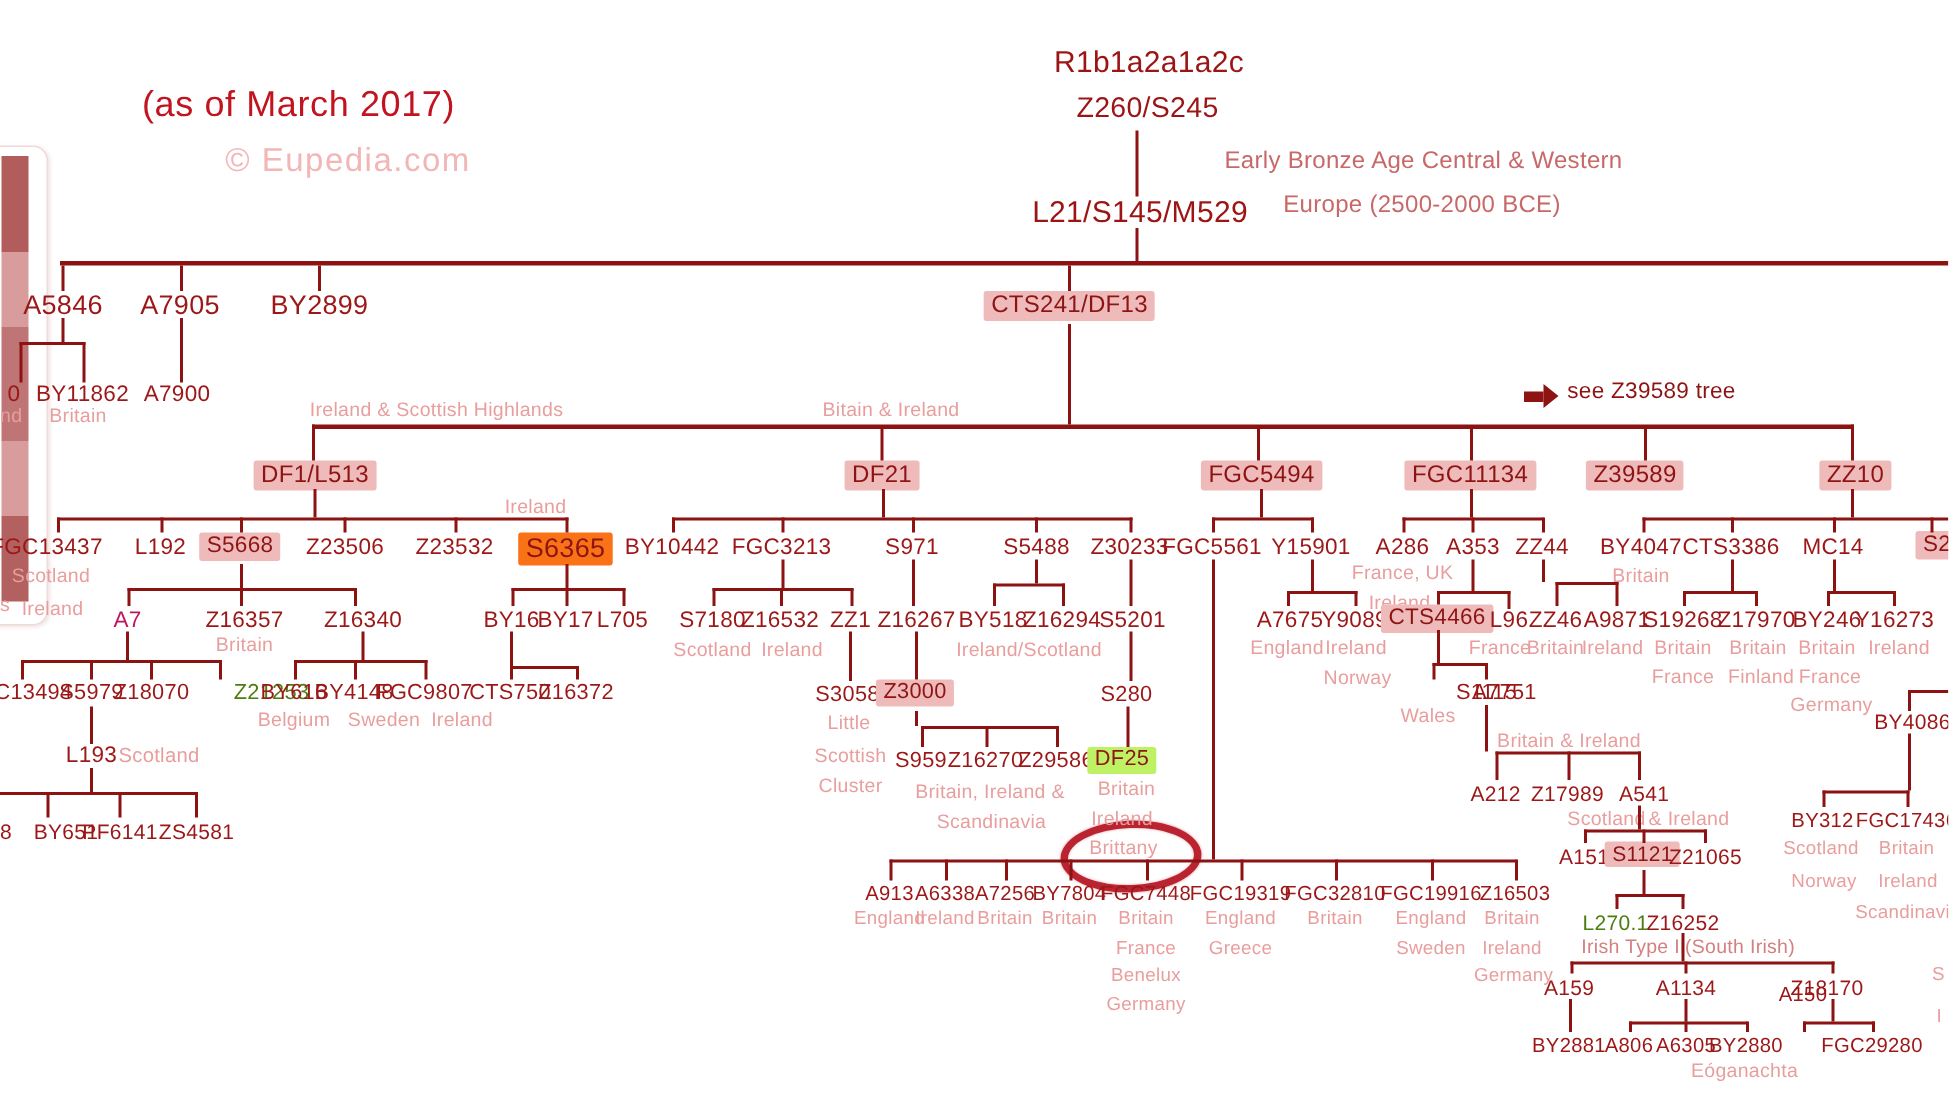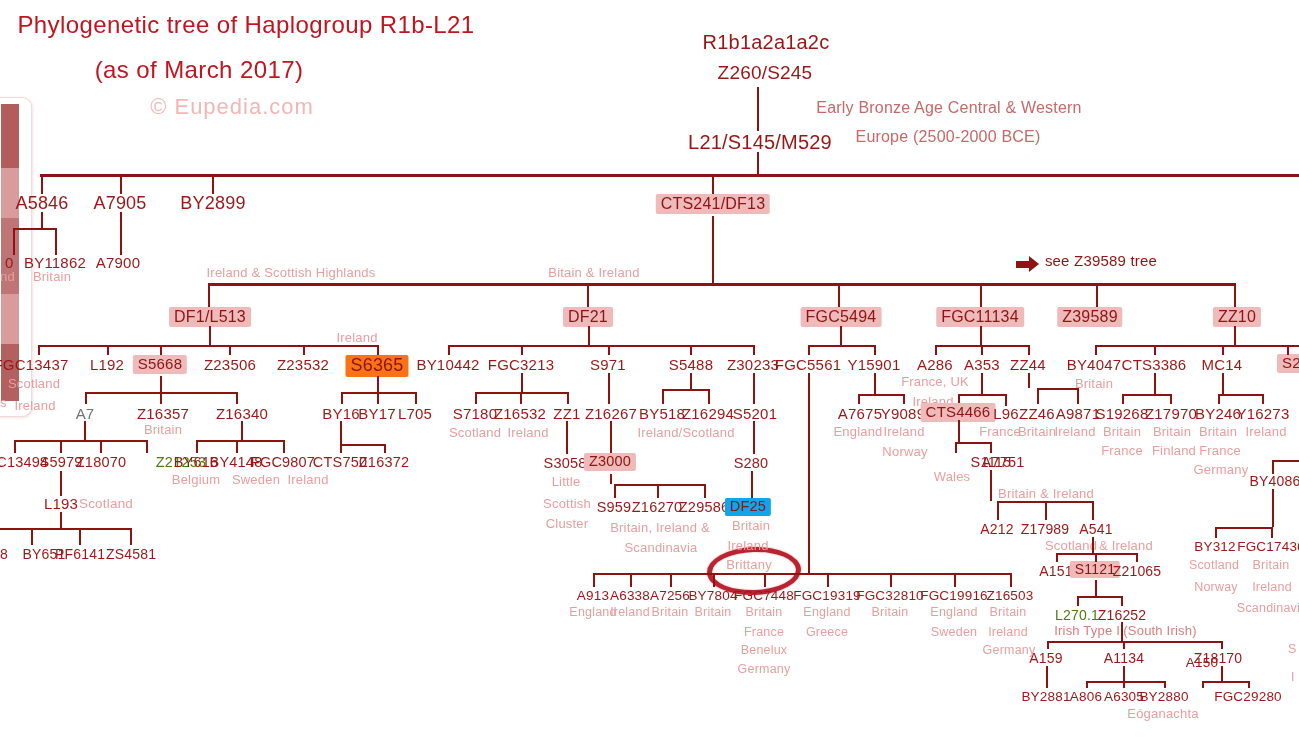--- a/index.html
+++ b/index.html
@@ -19,21 +19,20 @@
   .arrow-rect{position:absolute;left:1016px;top:261px;width:13px;height:7px;}
   .arrow-tri{position:absolute;left:1029px;top:256px;width:0;height:0;
              border-top:8px solid transparent;border-bottom:8px solid transparent;border-left:10px solid #8e1414;}
   .circle{position:absolute;left:707px;top:547px;width:84px;height:38px;border-radius:50%;
           transform:rotate(-2deg);}
 </style>
 </head>
 <body>
 
 <div class="stage">
-  <div class="ttl" id="title-1" style="color: rgb(194, 20, 31);">Phylogenetic tree of Haplogroup R1b-L21</div>
   <div class="ttl" id="title-2" style="color: rgb(194, 20, 31);">(as of March 2017)</div>
   <div class="ttl" id="copyright" style="color: rgb(242, 182, 182);">© Eupedia.com</div>
 
   <div class="legend-box" id="legend">
       <div class="swatch" style="left: 34px; top: 6px; height: 64px; background: rgb(178, 92, 92);"></div>
       <div class="swatch" style="left: 34px; top: 70px; height: 50px; background: rgb(216, 156, 156);"></div>
       <div class="swatch" style="left: 34px; top: 120px; height: 76px; background: rgb(191, 117, 117);"></div>
       <div class="swatch" style="left: 34px; top: 196px; height: 50px; background: rgb(216, 156, 156);"></div>
       <div class="swatch" style="left: 34px; top: 246px; height: 57px; background: rgb(178, 96, 96);"></div>
     </div>
@@ -87,21 +86,21 @@
       <div class="lbl" style="left: 1094px; top: 357px; font-size: 15px; color: rgb(156, 23, 23);">BY4047</div>
       <div class="lbl" style="left: 1154px; top: 357px; font-size: 15px; color: rgb(156, 23, 23);">CTS3386</div>
       <div class="lbl" style="left: 1222px; top: 357px; font-size: 15px; color: rgb(156, 23, 23);">MC14</div>
       <div class="lbl hl left" style="left: 1277px; top: 354px; font-size: 15px; color: rgb(142, 20, 20); background: rgb(238, 186, 186);">S21</div>
       <div class="lbl" style="left: 34px; top: 377px; font-size: 13px; color: rgb(233, 158, 158);">Scotland</div>
       <div class="lbl" style="left: 35px; top: 399px; font-size: 13px; color: rgb(233, 158, 158);">Ireland</div>
       <div class="lbl left" style="left: 0px; top: 396px; font-size: 13px; color: rgb(233, 158, 158);">s</div>
       <div class="lbl" style="left: 935px; top: 375px; font-size: 13px; color: rgb(233, 158, 158);">France, UK</div>
       <div class="lbl" style="left: 933px; top: 395px; font-size: 13px; color: rgb(233, 158, 158);">Ireland</div>
       <div class="lbl" style="left: 1094px; top: 377px; font-size: 13px; color: rgb(233, 158, 158);">Britain</div>
-      <div class="lbl" style="left: 85px; top: 406px; font-size: 15px; color: #737373;">A7</div>
+      <div class="lbl" style="left: 85px; top: 406px; font-size: 15px; color: #be185d;">A7</div>
       <div class="lbl" style="left: 163px; top: 406px; font-size: 15px; color: rgb(156, 23, 23);">Z16357</div>
       <div class="lbl" style="left: 242px; top: 406px; font-size: 15px; color: rgb(156, 23, 23);">Z16340</div>
       <div class="lbl" style="left: 341px; top: 406px; font-size: 15px; color: rgb(156, 23, 23);">BY16</div>
       <div class="lbl" style="left: 377px; top: 406px; font-size: 15px; color: rgb(156, 23, 23);">BY17</div>
       <div class="lbl" style="left: 415px; top: 406px; font-size: 15px; color: rgb(156, 23, 23);">L705</div>
       <div class="lbl" style="left: 475px; top: 406px; font-size: 15px; color: rgb(156, 23, 23);">S7180</div>
       <div class="lbl" style="left: 520px; top: 406px; font-size: 15px; color: rgb(156, 23, 23);">Z16532</div>
       <div class="lbl" style="left: 567px; top: 406px; font-size: 15px; color: rgb(156, 23, 23);">ZZ1</div>
       <div class="lbl" style="left: 611px; top: 406px; font-size: 15px; color: rgb(156, 23, 23);">Z16267</div>
       <div class="lbl" style="left: 662px; top: 406px; font-size: 15px; color: rgb(156, 23, 23);">BY518</div>
@@ -161,21 +160,21 @@
       <div class="lbl" style="left: 106px; top: 497px; font-size: 13.5px; color: rgb(233, 158, 158);">Scotland</div>
       <div class="lbl left" style="left: 0px; top: 547px; font-size: 14px; color: rgb(156, 23, 23);">8</div>
       <div class="lbl" style="left: 44px; top: 547px; font-size: 14px; color: rgb(156, 23, 23);">BY651</div>
       <div class="lbl" style="left: 80px; top: 547px; font-size: 14px; color: rgb(156, 23, 23);">PF6141</div>
       <div class="lbl" style="left: 131px; top: 547px; font-size: 14px; color: rgb(156, 23, 23);">ZS4581</div>
       <div class="lbl" style="left: 614px; top: 500px; font-size: 14.5px; color: rgb(156, 23, 23);">S959</div>
       <div class="lbl" style="left: 657px; top: 500px; font-size: 14.5px; color: rgb(156, 23, 23);">Z16270</div>
       <div class="lbl" style="left: 704px; top: 500px; font-size: 14.5px; color: rgb(156, 23, 23);">Z29586</div>
       <div class="lbl" style="left: 660px; top: 521px; font-size: 13px; color: rgb(233, 158, 158);">Britain, Ireland &amp;</div>
       <div class="lbl" style="left: 661px; top: 541px; font-size: 13px; color: rgb(233, 158, 158);">Scandinavia</div>
-      <div class="lbl hl" style="left: 748px; top: 498px; font-size: 14.5px; color: rgb(142, 20, 20); background: #0ea5e9;">DF25</div>
+      <div class="lbl hl" style="left: 748px; top: 498px; font-size: 14.5px; color: rgb(142, 20, 20); background: #bef264;">DF25</div>
       <div class="lbl" style="left: 751px; top: 519px; font-size: 13px; color: rgb(233, 158, 158);">Britain</div>
       <div class="lbl" style="left: 748px; top: 539px; font-size: 13px; color: rgb(233, 158, 158);">Ireland</div>
       <div class="lbl" style="left: 749px; top: 558px; font-size: 13px; color: rgb(233, 158, 158);">Brittany</div>
       <div class="lbl" style="left: 1046px; top: 487px; font-size: 13px; color: rgb(233, 158, 158);">Britain &amp; Ireland</div>
       <div class="lbl" style="left: 997px; top: 522px; font-size: 14px; color: rgb(156, 23, 23);">A212</div>
       <div class="lbl" style="left: 1045px; top: 522px; font-size: 14px; color: rgb(156, 23, 23);">Z17989</div>
       <div class="lbl" style="left: 1096px; top: 522px; font-size: 14px; color: rgb(156, 23, 23);">A541</div>
       <div class="lbl" style="left: 1071px; top: 539px; font-size: 13px; color: rgb(233, 158, 158);">Scotland</div>
       <div class="lbl" style="left: 1126px; top: 539px; font-size: 13px; color: rgb(233, 158, 158);">&amp; Ireland</div>
       <div class="lbl" style="left: 1056px; top: 564px; font-size: 14px; color: rgb(156, 23, 23);">A151</div>

